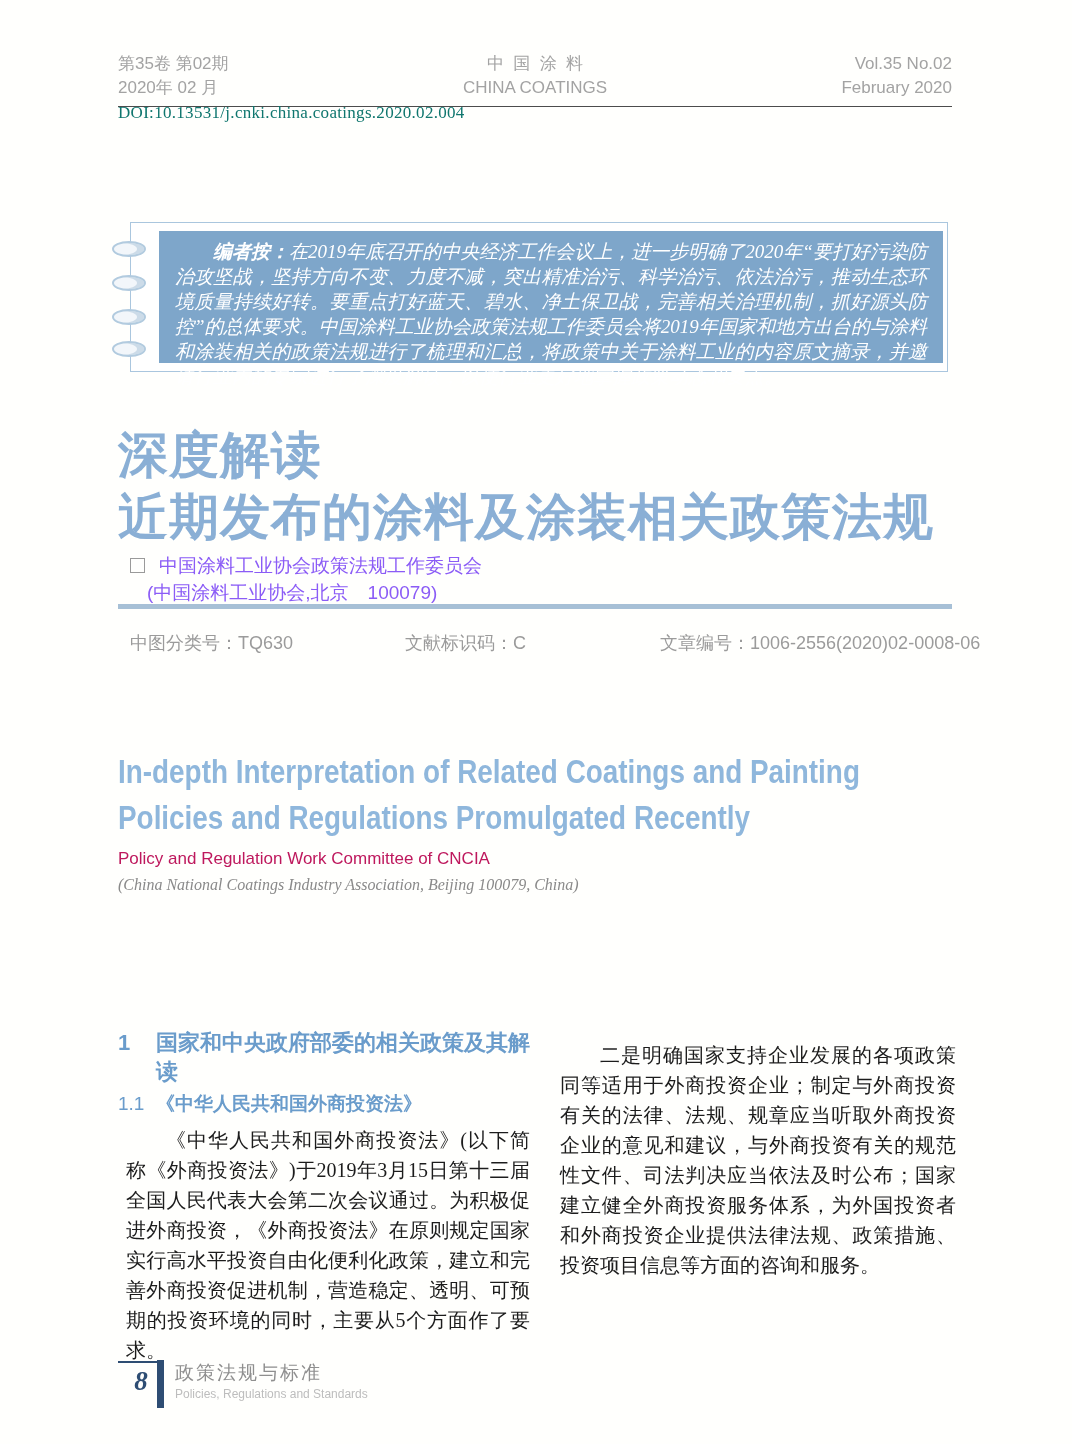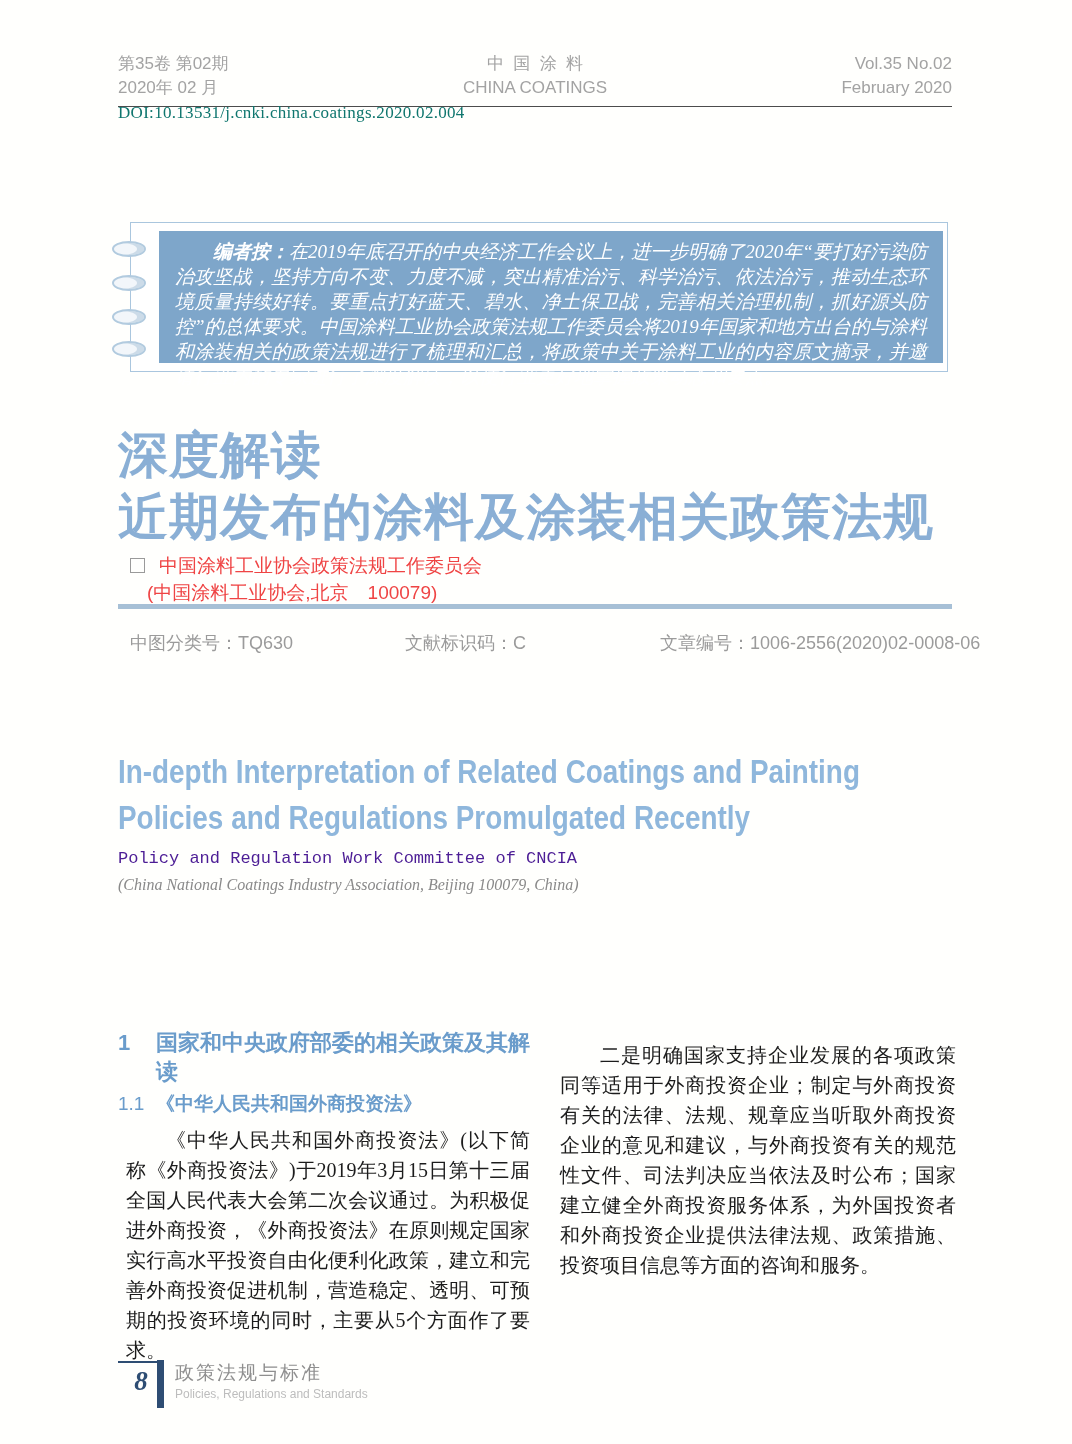--- a/index.html
+++ b/index.html
@@ -53,21 +53,21 @@
   
   .title-cn{
     position:absolute;left:118px;top:424px;
     font-family:"Liberation Sans","DejaVu Sans",sans-serif;
     font-weight:bold;color:#8aafd5;
     font-size:50px;line-height:62px;letter-spacing:1px;white-space:nowrap;
   }
   .author-block{
     position:absolute;left:130px;top:552px;
     font-family:"Liberation Sans","DejaVu Sans",sans-serif;
-    font-size:19px;line-height:27px;color:#ef4444;
+    font-size:19px;line-height:27px;color:#8b5cf6;
   }
   .author-line1{display:flex;align-items:center;}
   .square-bullet{
     display:inline-block;width:13px;height:13px;
     border:1.5px solid #9a9a9a;margin-right:14px;flex:none;
   }
   .author-affil-cn{margin-left:17px;}
 
   .rule-blue{
     position:absolute;left:118px;top:604px;width:834px;height:5px;
@@ -84,22 +84,22 @@
 
   
   .title-en{
     position:absolute;left:118px;top:748px;
     font-family:"Liberation Sans","DejaVu Sans",sans-serif;
     font-weight:bold;color:#8fb7dc;font-size:34px;line-height:46px;
   }
   .title-en div{white-space:nowrap;transform:scaleX(0.82);transform-origin:left center;}
   .author-en{
     position:absolute;left:118px;top:849px;
-    font-family:Liberation Mono, monospace;
-    font-size:17px;color:#4c1d95;
+    font-family:Liberation Sans, sans-serif;
+    font-size:17px;color:#be185d;
   }
   .affil-en{
     position:absolute;left:118px;top:876px;
     font-style:italic;font-size:16px;color:#8a8a8a;
   }
 
   
   .col{position:absolute;top:1028px;font-size:20px;line-height:30px;text-align:justify;}
   .col-left{left:118px;width:420px;}
   .col-right{left:552px;width:412px;padding-top:4px;box-sizing:border-box;}

